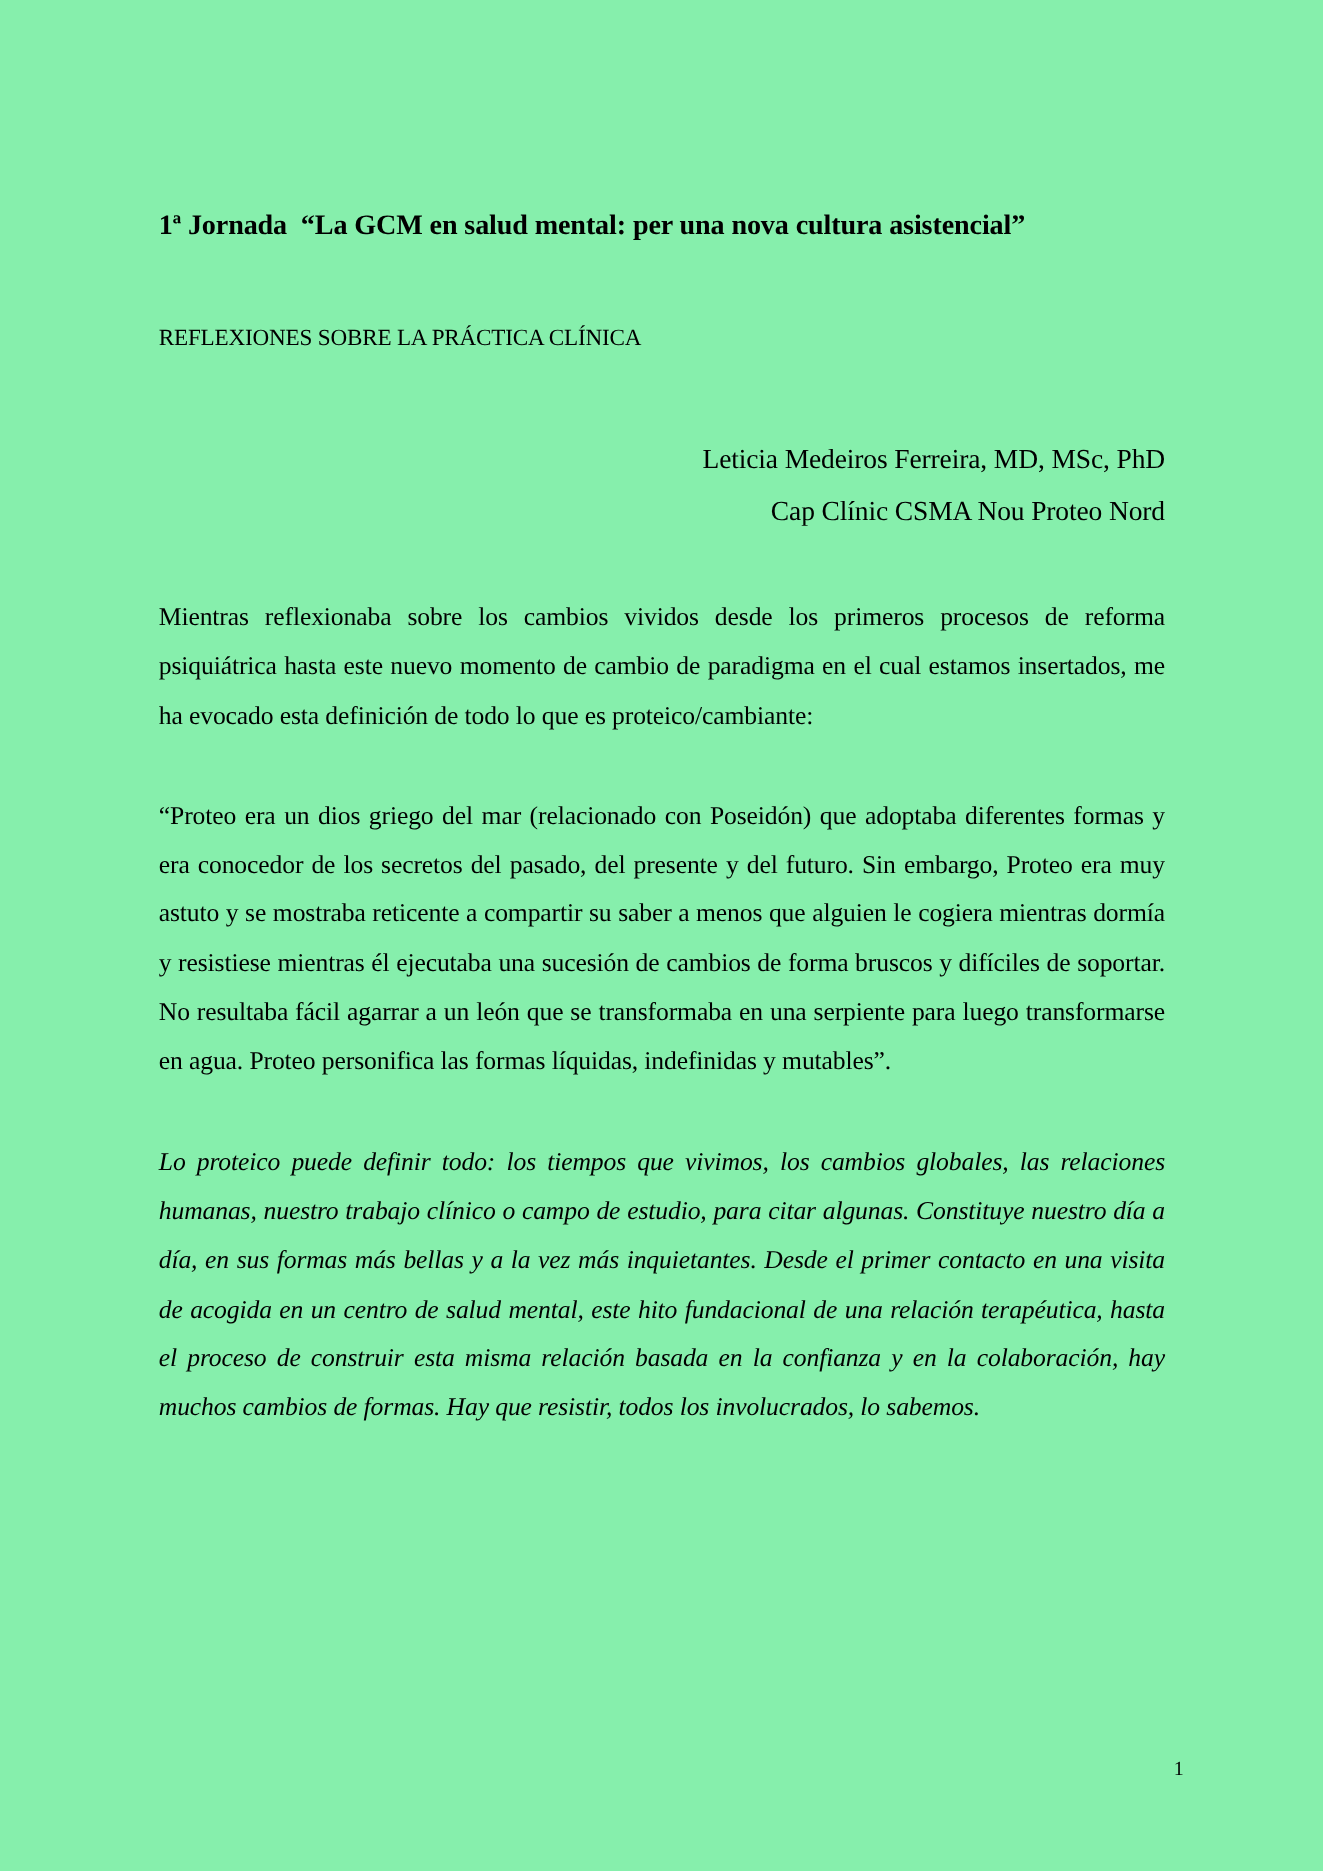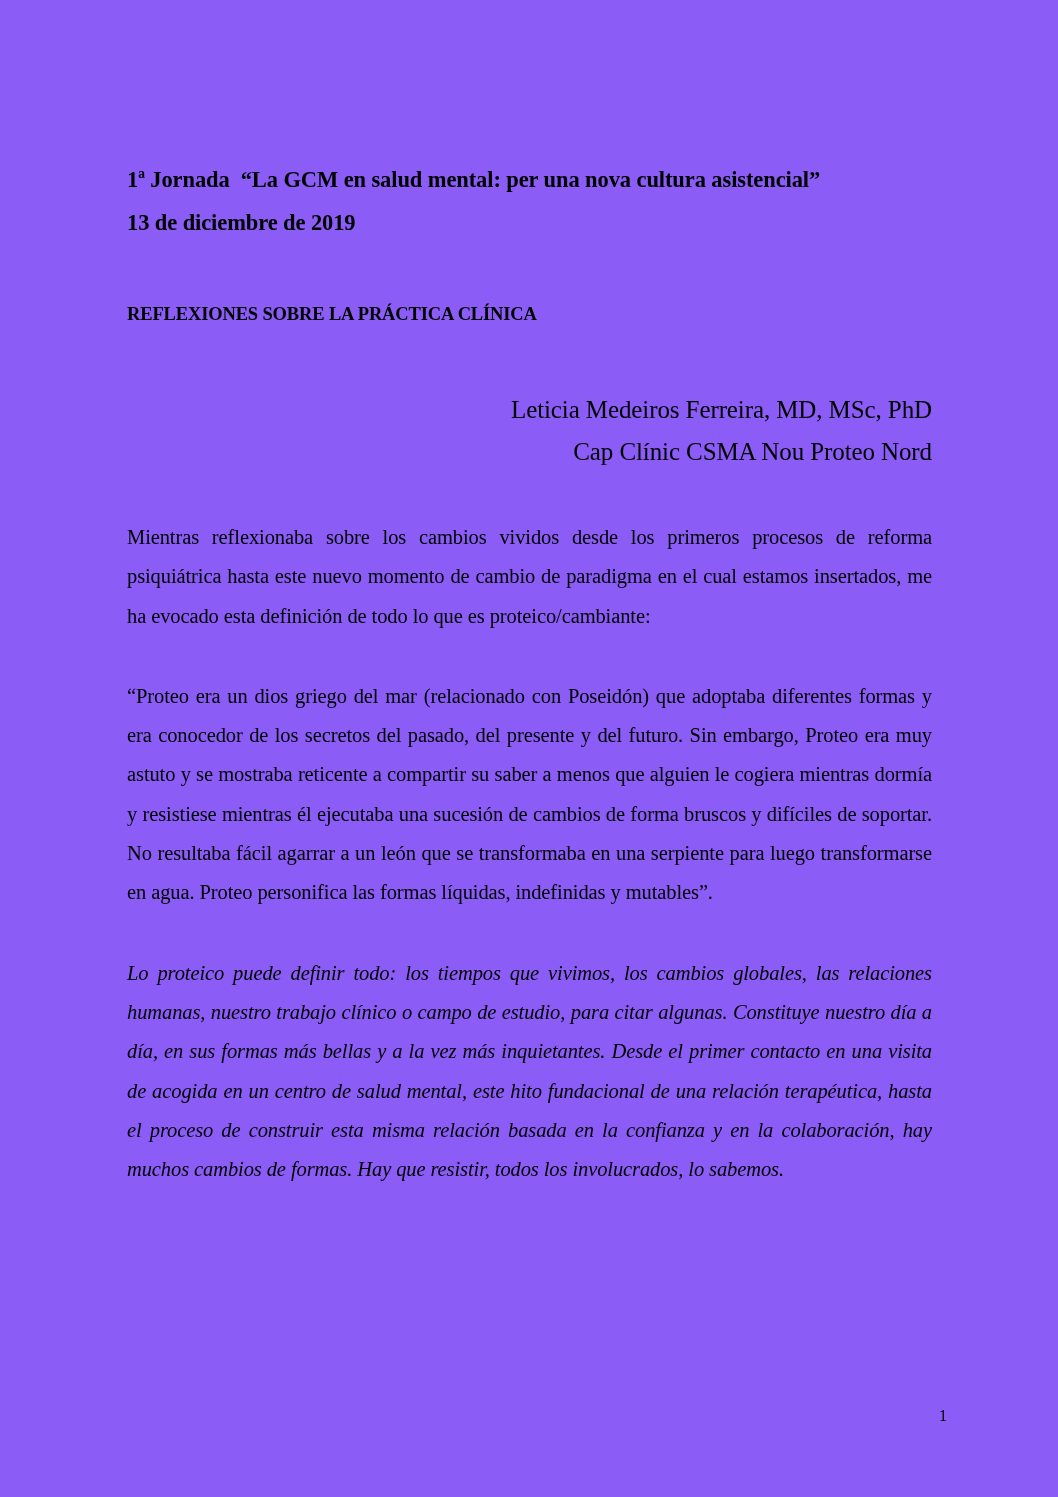--- a/index.html
+++ b/index.html
@@ -10,21 +10,21 @@
   }
   body {
     font-family: "Liberation Serif", "DejaVu Serif", serif;
     color: #000000;
     -webkit-font-smoothing: antialiased;
   }
   .page {
     position: relative;
     width: 1058px;
     height: 1497px;
-    background: #8b5cf6;
+    background: #86efac;
     overflow: hidden;
     box-sizing: border-box;
   }
   .content {
     position: absolute;
     left: 127px;
     top: 0;
     width: 805px;          
   }
 
@@ -37,32 +37,32 @@
     font-weight: bold;
     line-height: 43px;
     letter-spacing: -0.1px;
     white-space: pre-wrap;
   }
 
   
   .section-heading {
     margin-top: 57px;
     font-size: 18.5px;
-    font-weight: bold;
+    font-weight: normal;
     line-height: 26px;
     letter-spacing: -0.15px;
   }
 
   
   .author-block {
     margin-top: 62px;
     text-align: right;
   }
   .author-line {
-    font-size: 25px;
+    font-size: 22px;
     line-height: 42px;
     letter-spacing: -0.1px;
   }
 
   
   .body-block {
     margin-top: 45px;
   }
   p.para {
     margin: 0 0 41px 0;
@@ -93,21 +93,20 @@
   }
 </style>
 </head>
 <body>
 
 <div class="page">
   <div class="content">
 
     <div class="title-block">
       <div class="doc-title-line">1ª Jornada  “La GCM en salud mental: per una nova cultura asistencial”</div>
-      <div class="doc-title-line">13 de diciembre de 2019</div>
     </div>
 
     <div class="section-heading">REFLEXIONES SOBRE LA PRÁCTICA CLÍNICA</div>
 
     <div class="author-block">
       <div class="author-line">Leticia Medeiros Ferreira, MD, MSc, PhD</div>
       <div class="author-line">Cap Clínic CSMA Nou Proteo Nord</div>
     </div>
 
     <div class="body-block">

